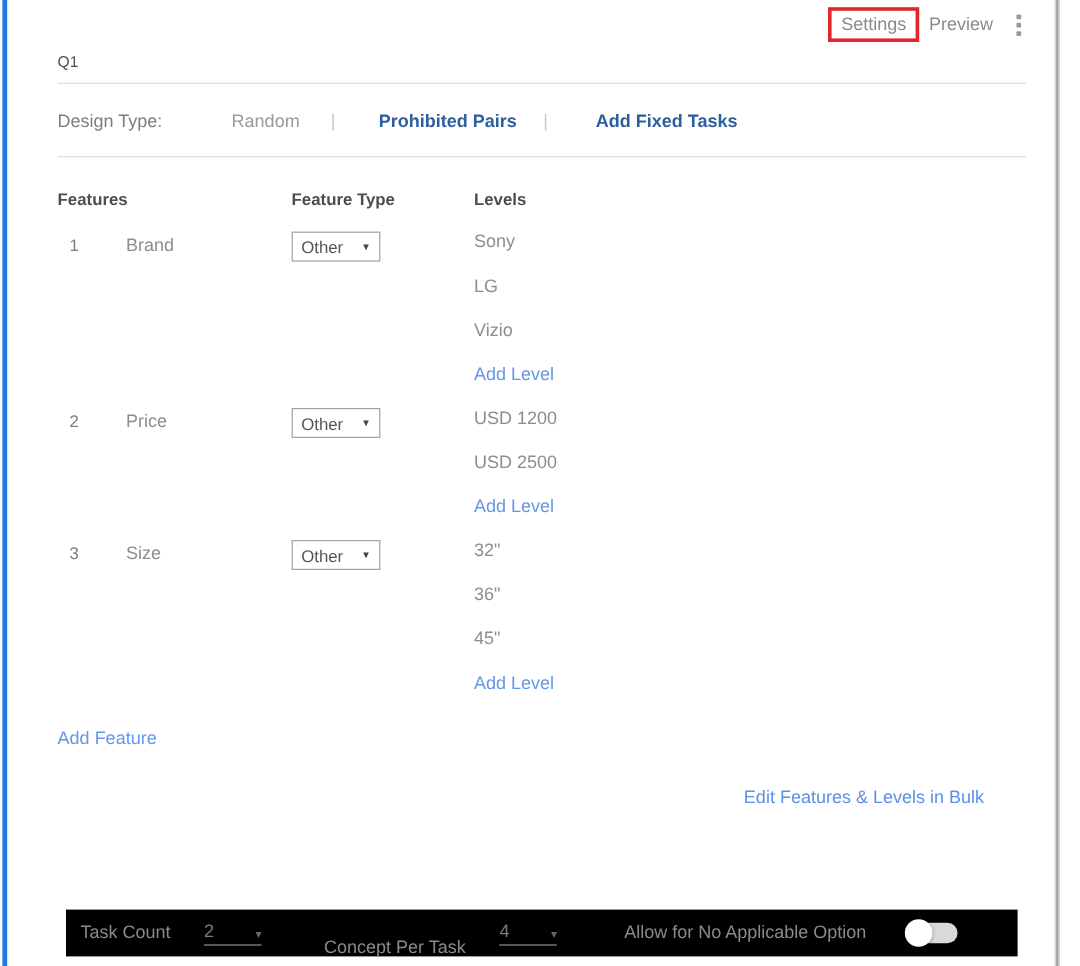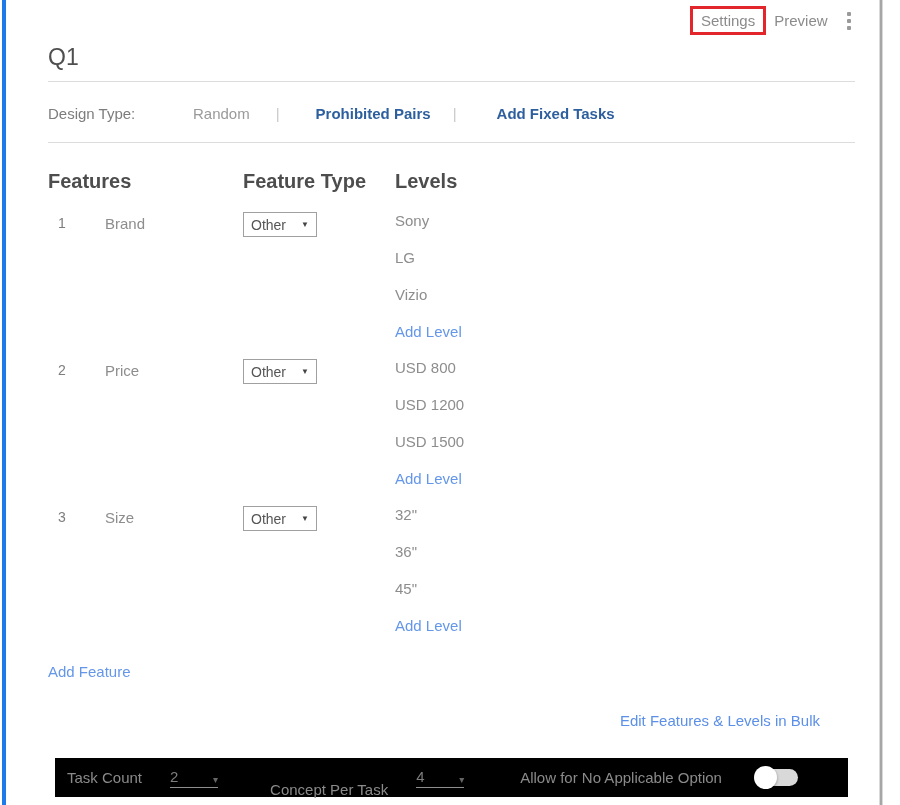--- a/index.html
+++ b/index.html
@@ -33,42 +33,42 @@
     padding: 3px 8px;
     color: #8b8b8b;
     cursor: pointer;
   }
   .preview-btn { margin-left: 8px; cursor: pointer; }
   .kebab { margin-left: 17px; display: flex; flex-direction: column; gap: 3px; cursor: pointer; padding: 2px; }
   .kebab span { width: 4px; height: 4px; background: #9a9a9a; border-radius: 1px; }
 
   .content { margin: 0 45px 0 48px; padding-top: 44px; }
 
-  .q1-title { font-size: 23px; color: #4f4f4f; }
+  .q1-title { font-size: 13px; color: #4f4f4f; }
   .hr { border-bottom: 1px solid #dcdcdc; }
   .hr1 { margin-top: 10px; }
   .hr2 { margin-top: 20px; }
 
   .design-row {
     margin-top: 23px;
     display: flex; align-items: center;
     font-size: 15px;
   }
   .design-label { color: #7d7d7d; width: 97px; }
   .design-opt { color: #9a9a9a; cursor: pointer; }
   .design-opt.active { color: #2d5f9e; font-weight: bold; }
   .design-sep { color: #c9c9c9; margin: 0 22px; }
   .opt-random { margin-left: 48px; margin-right: 4px; }
   .opt-pp { margin-left: 14px; }
   .opt-ft { margin-left: 18px; }
 
   .tbl-header {
     margin-top: 27px;
     display: grid; grid-template-columns: 195px 152px 1fr;
-    font-size: 20px; font-weight: bold; color: #4d4d4d;
+    font-size: 14px; font-weight: bold; color: #4d4d4d;
   }
 
   .rows { margin-top: 19px; }
   .feature-row {
     display: grid; grid-template-columns: 57px 138px 152px 1fr;
     align-items: start;
     margin-bottom: 16px;
     font-size: 15px;
   }
   .f-num { color: #7d7d7d; font-size: 14px; padding-left: 10px; padding-top: 3px; }
@@ -187,23 +187,22 @@
       <div class="feature-row">
         <div class="f-num">2</div>
         <div class="f-name">Price</div>
         <div>
           <div class="f-select">
             <span>Other</span>
             <span class="caret">▼</span>
           </div>
         </div>
         <div class="levels">
-          <div>USD 800</div>
           <div>USD 1200</div>
-          <div>USD 1500</div>
+          <div>USD 2500</div>
           <div class="add-level">Add Level</div>
         </div>
       </div>
 
       <div class="feature-row">
         <div class="f-num">3</div>
         <div class="f-name">Size</div>
         <div>
           <div class="f-select">
             <span>Other</span>

